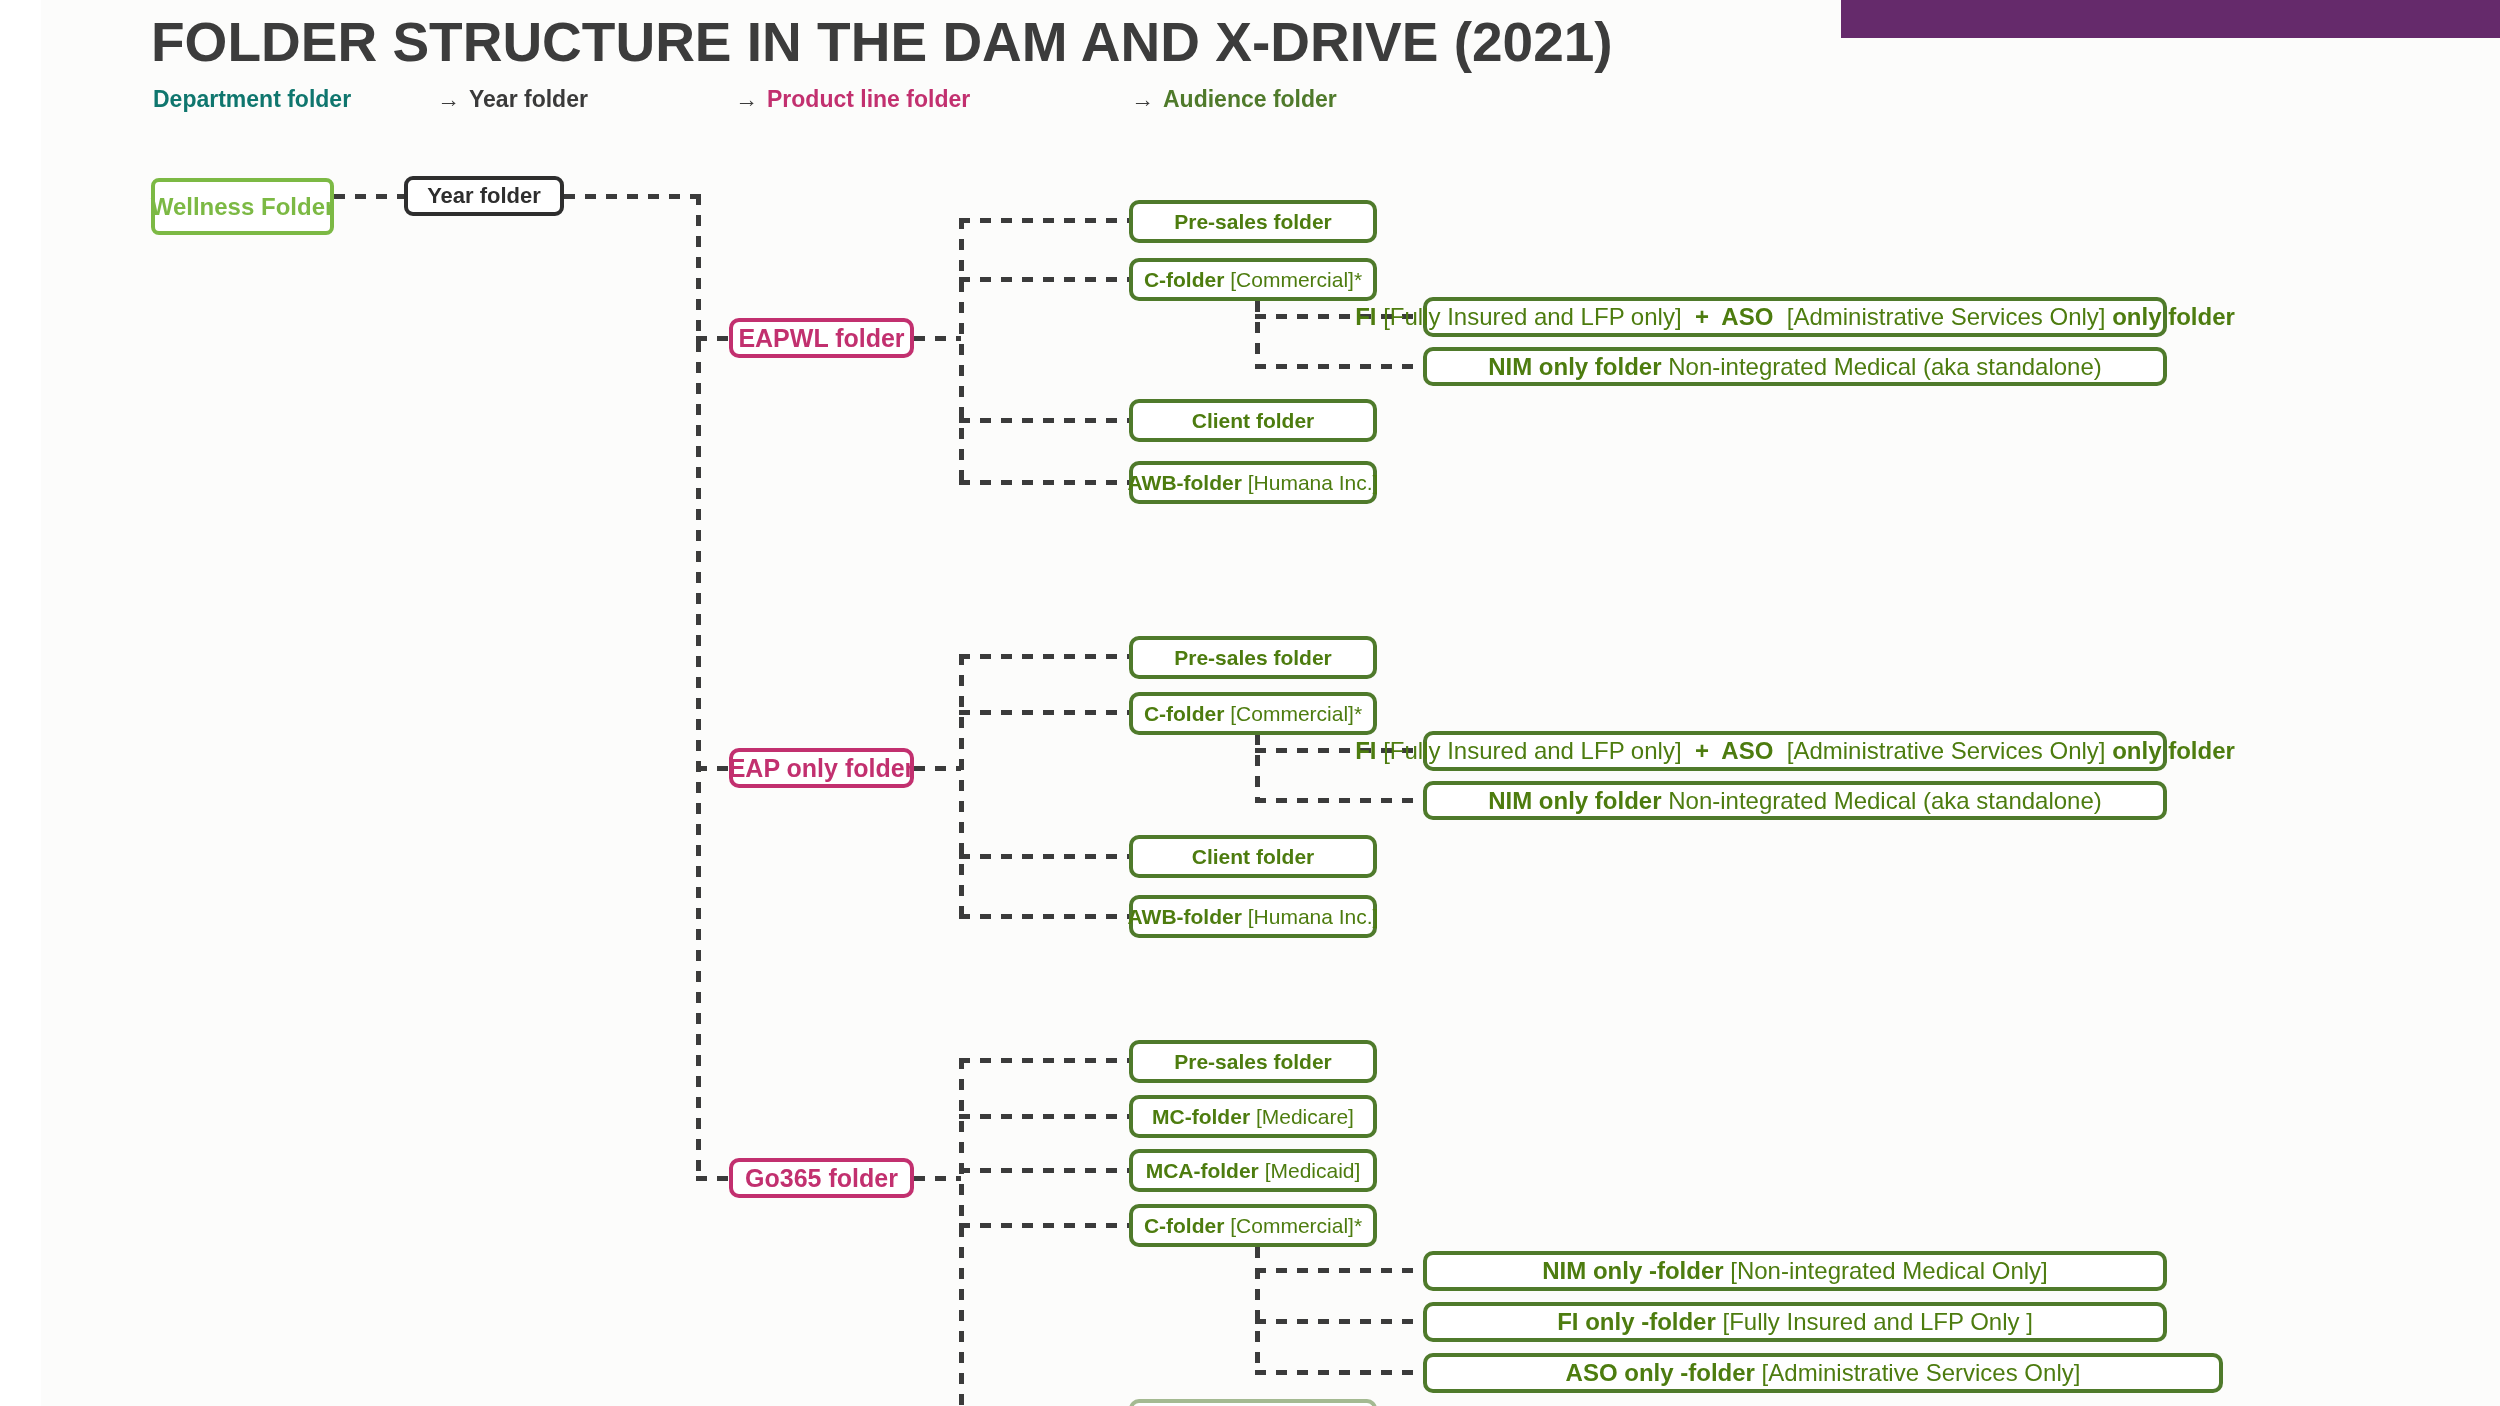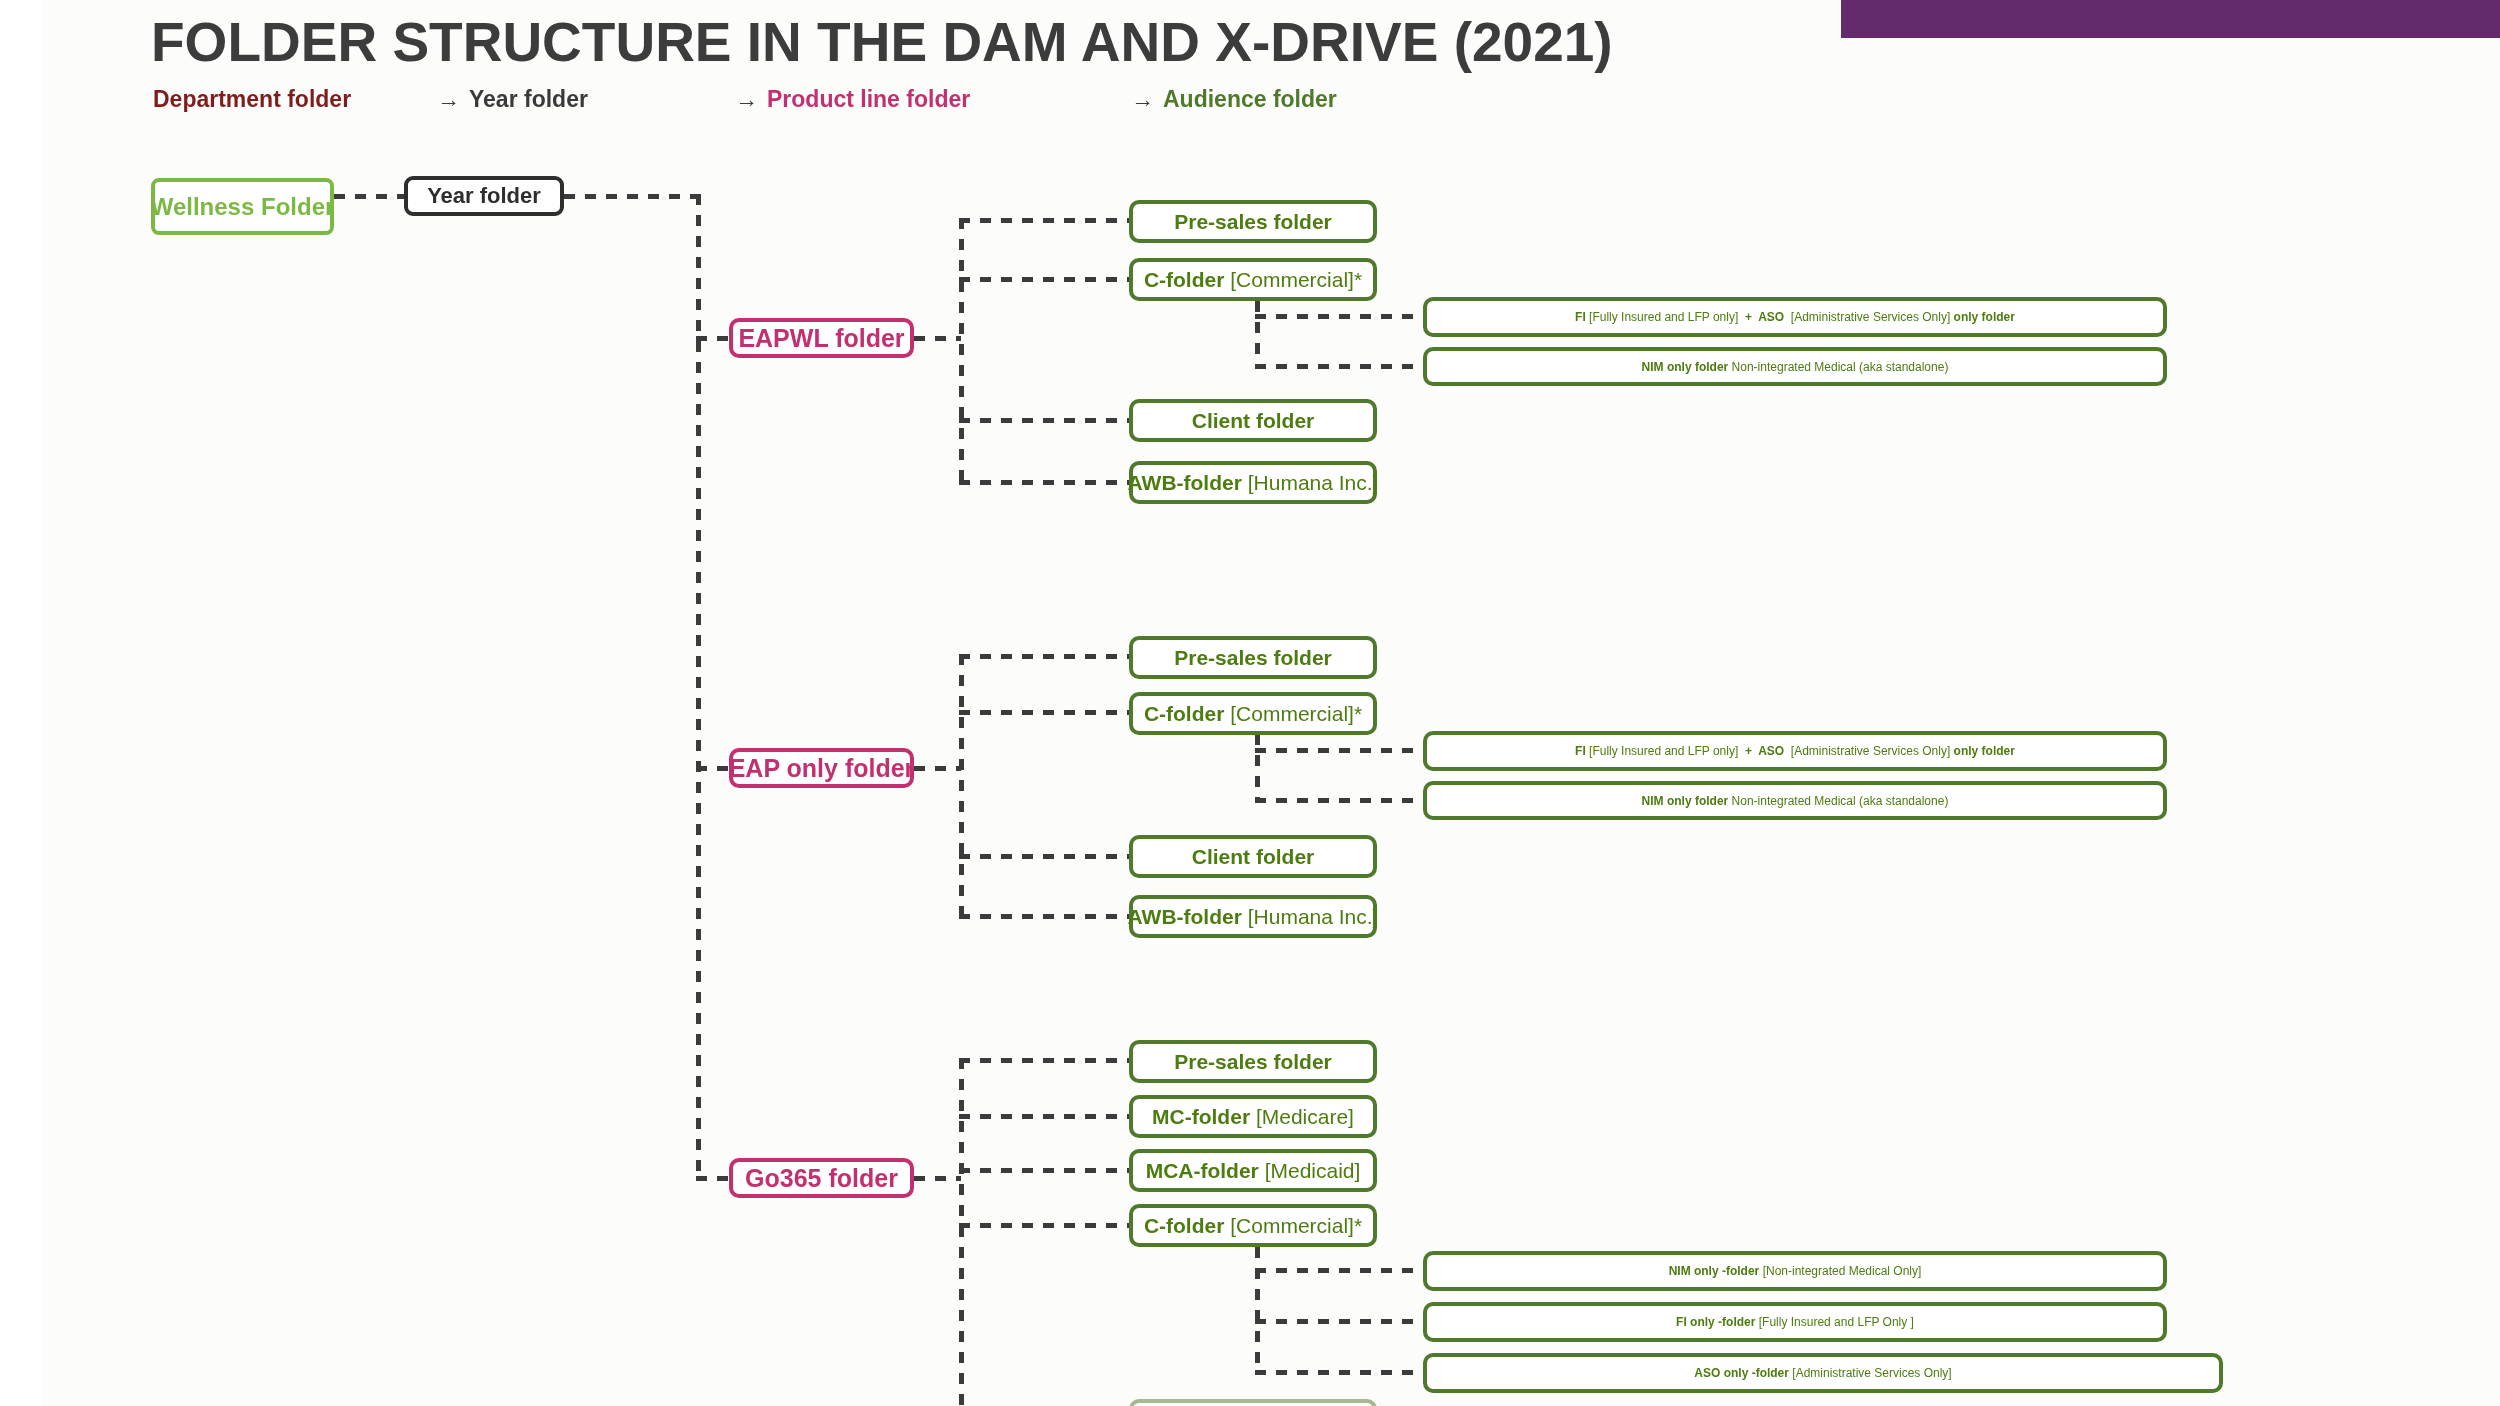--- a/index.html
+++ b/index.html
@@ -9,31 +9,31 @@
     font-family:"Liberation Sans","DejaVu Sans",sans-serif;
     margin-left:41px;
   }
   .topbar{position:absolute;top:0;left:1800px;width:700px;height:38px;background:#652a6b;}
   .title{
     position:absolute;left:110px;top:10px;
     font-size:55px;font-weight:bold;color:#3c3c3c;letter-spacing:0px;white-space:pre;
   }
   .legend-item{position:absolute;top:86px;font-size:23px;font-weight:bold;white-space:pre;}
   .legend-arrow{position:absolute;top:86px;font-size:23px;font-weight:normal;color:#3b3b3b;}
-  .lg-dept{color:#7f1d1d;}
+  .lg-dept{color:#0f766e;}
   .lg-year{color:#3a3a3a;}
   .lg-prod{color:#c2306f;}
   .lg-aud{color:#4f7a2b;}
 
   .box{
     position:absolute;display:flex;align-items:center;justify-content:center;
     background:#fff;box-sizing:border-box;white-space:pre;text-align:center;
   }
   .green{border:4px solid #4f7a2b;border-radius:10px;color:#4d7c0f;font-size:21px;}
-  .c4{font-size:12px;}
+  .c4{font-size:24px;}
   .pink{border:4px solid #c2306f;border-radius:10px;color:#c2306f;font-weight:bold;font-size:25px;}
   .black{border:4px solid #2e2e2e;border-radius:9px;color:#2e2e2e;font-weight:bold;font-size:22px;}
   .lightgreen{border:4px solid #7cb944;border-radius:8px;color:#7cb944;font-weight:bold;font-size:24px;}
   .b{font-weight:bold;}
   .sliver{border-bottom:none;border-radius:10px 10px 0 0;opacity:.5;}
 
   .hl{position:absolute;height:5px;background:repeating-linear-gradient(90deg,#3b3b3b 0 11px,transparent 11px 21px);}
   .vl{position:absolute;width:5px;background:repeating-linear-gradient(180deg,#3b3b3b 0 11px,transparent 11px 21px);}
 </style>
 </head>

